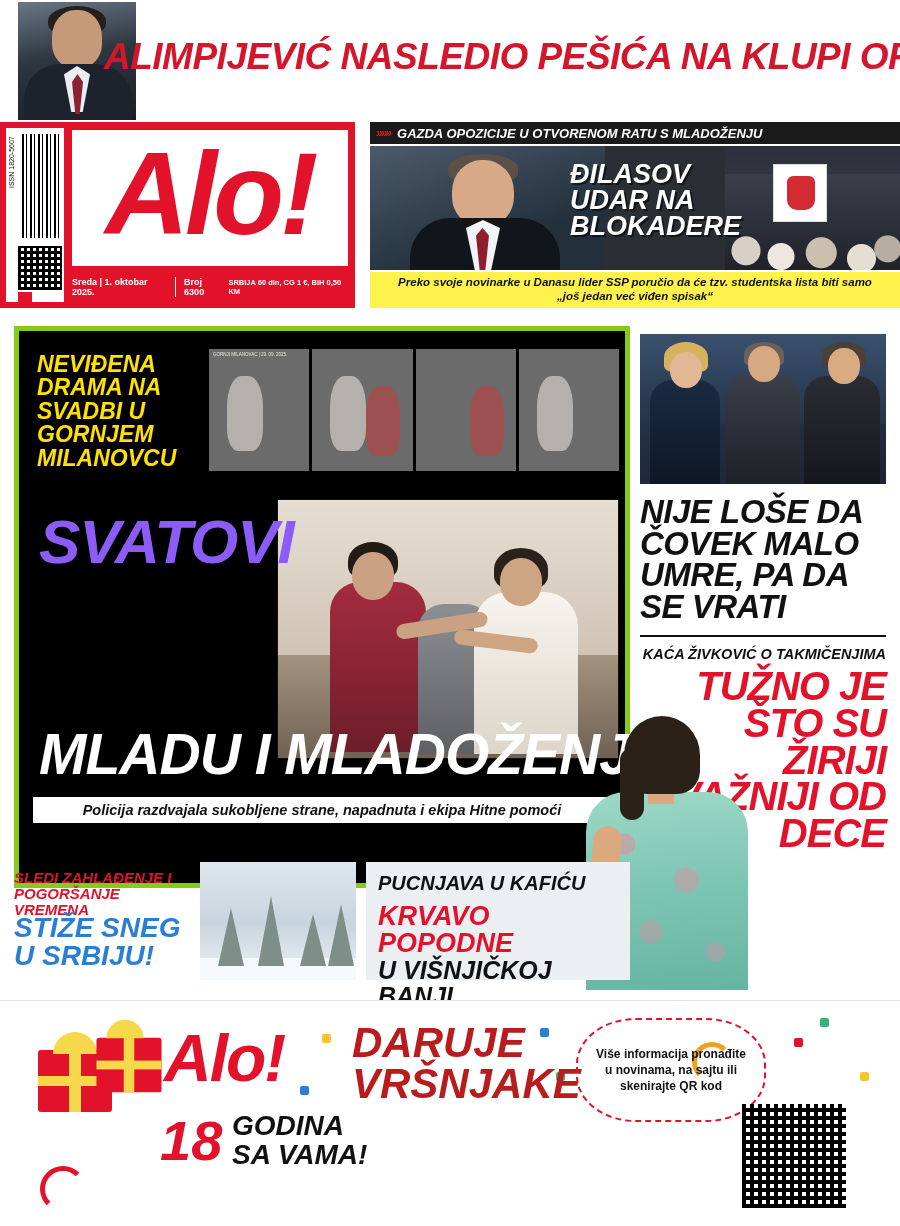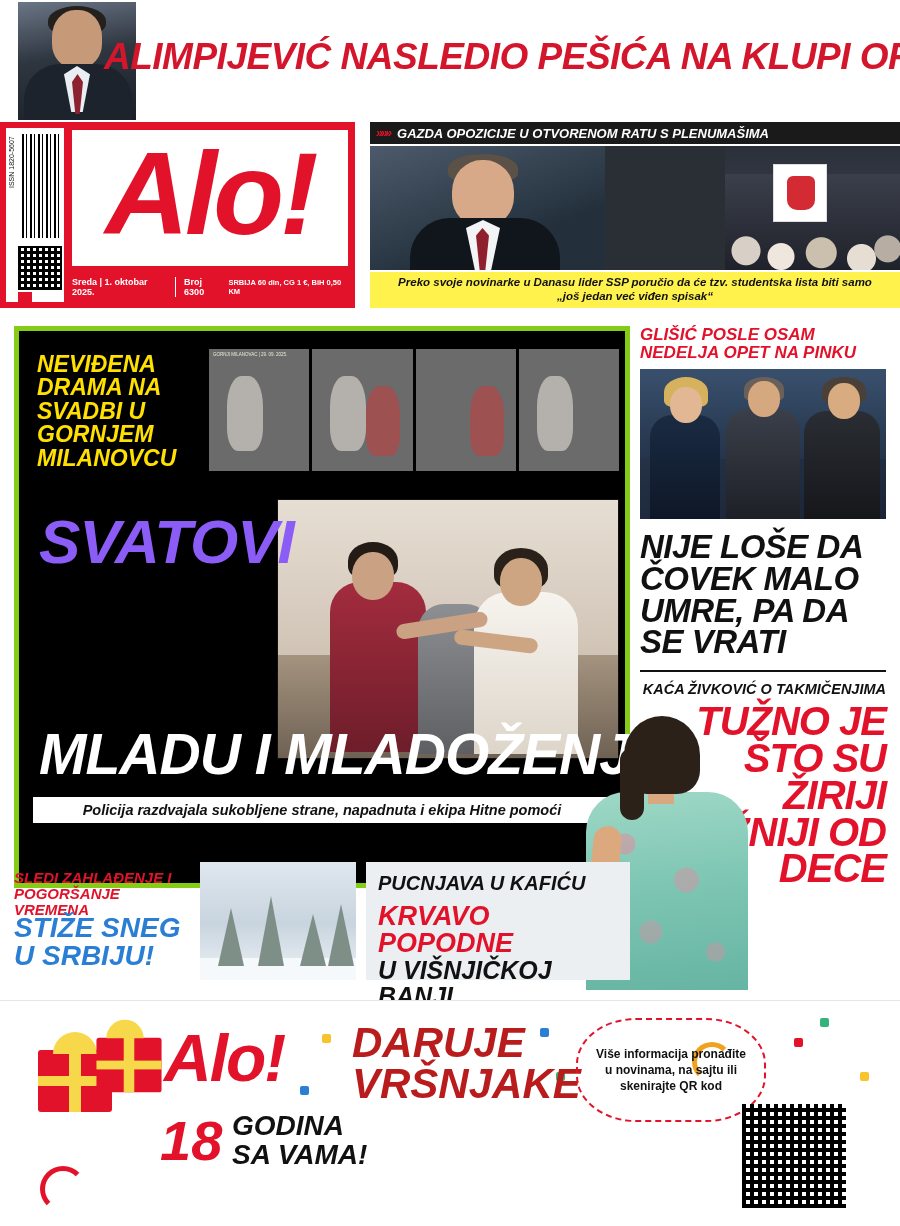--- a/index.html
+++ b/index.html
@@ -474,34 +474,35 @@
       <div class="logo-meta">
         <span class="date">Sreda | 1. oktobar 2025.</span>
         <span class="issue">Broj 6300</span>
         <span class="price" style="margin-left:6px;">SRBIJA 60 din, CG 1 €, BiH 0,50 KM</span>
       </div>
     </div>
 
     <div class="djilas">
       <div class="djilas-kicker">
         <span class="arrows">»»»</span>
-        <span>GAZDA OPOZICIJE U OTVORENOM RATU S PLENUMAŠIMA</span>
+        <span>GAZDA OPOZICIJE U OTVORENOM RATU S MLADOŽENJU</span>
       </div>
       <div class="djilas-img">
         <div class="dj-left">
           <div class="hair"></div>
           <div class="head"></div>
           <div class="suit"></div>
           <div class="shirtw"></div>
           <div class="tie"></div>
         </div>
         <div class="dj-right">
           <div class="crowd"></div>
           <div class="hand-sign"></div>
         </div>
+        <div class="dj-mid-text">ĐILASOV UDAR NA BLOKADERE</div>
       </div>
       <div class="djilas-sub">Preko svoje novinarke u Danasu lider SSP poručio da će tzv. studentska lista biti samo „još jedan već viđen spisak“</div>
     </div>
   </div>
 
   <div class="main-story">
     <div class="ms-kicker">NEVIĐENA DRAMA NA SVADBI U GORNJEM MILANOVCU</div>
     <div class="ms-strip">
       <div class="cell ms-c1">
         <div class="blob1"></div>
@@ -532,21 +533,20 @@
       <div class="arm1"></div>
       <div class="arm2"></div>
     </div>
 
     <div class="ms-head1">SVATOVI</div>
     <div class="ms-head3">MLADU I MLADOŽENJU!</div>
     <div class="ms-sub">Policija razdvajala sukobljene strane, napadnuta i ekipa Hitne pomoći</div>
   </div>
 
   <div class="right-col">
-    <div class="rc-kicker">GLIŠIĆ POSLE OSAM NEDELJA OPET NA PINKU</div>
     <div class="rc-photo">
       <div class="bgwall"></div>
       <div class="p pw"></div>
       <div class="pw-hair"></div>
       <div class="pw-h"></div>
       <div class="p pm"></div>
       <div class="pm-hair"></div>
       <div class="pm-h"></div>
       <div class="p pr"></div>
       <div class="pr-hair"></div>

